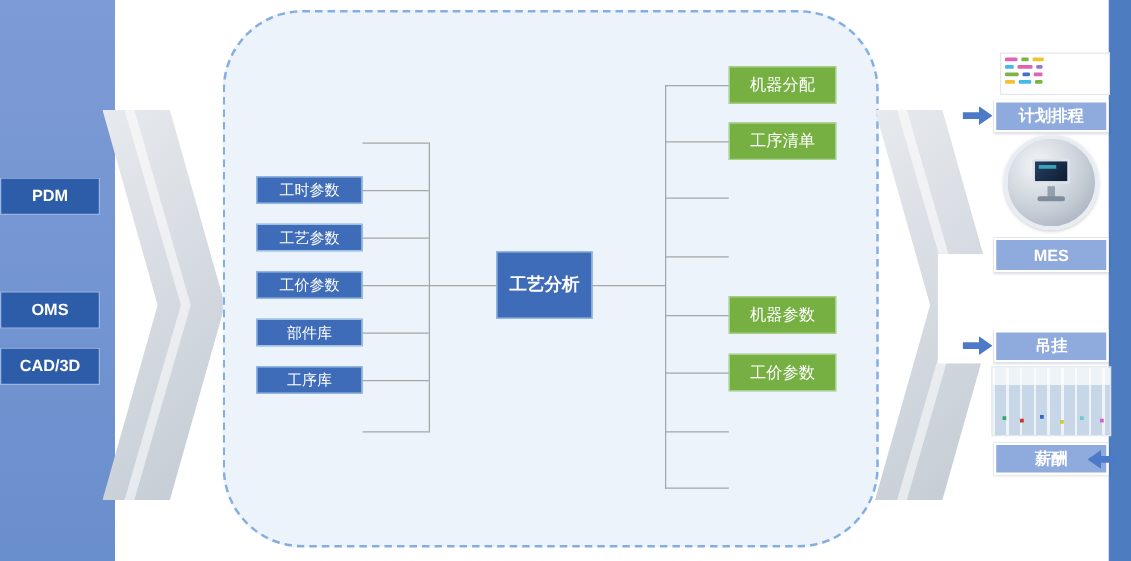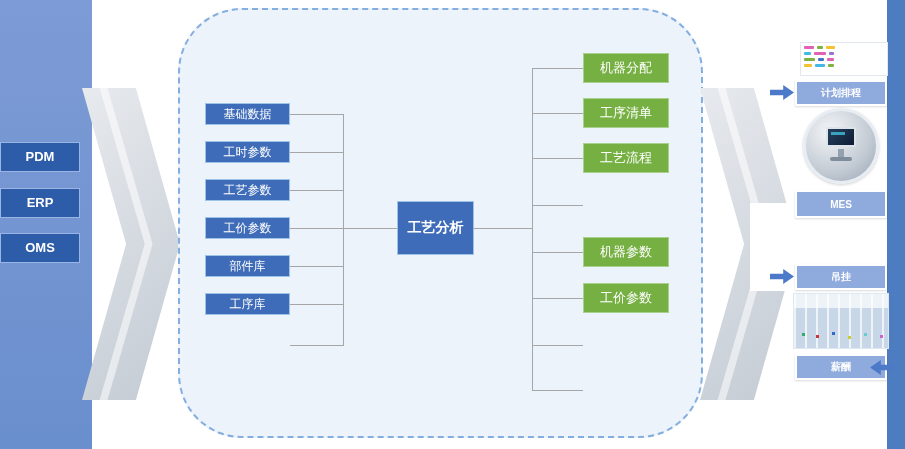--- a/index.html
+++ b/index.html
@@ -37,21 +37,21 @@
     display:flex;align-items:center;justify-content:center;z-index:2;}
   .out-box{position:absolute;left:583px;width:86px;height:30px;line-height:28px;
     background:#76b043;border:1px solid #a9d18e;color:#fff;font-size:13px;text-align:center;z-index:2;}
 
   
   .hl{position:absolute;height:1px;background:#a6a6a6;z-index:1;}
   .vl{position:absolute;width:1px;background:#a6a6a6;z-index:1;}
 
   
   .r-box{position:absolute;left:795px;width:92px;background:#8faadc;border:2px solid #ffffff;
-    color:#fff;font-size:10px;font-weight:bold;text-align:center;z-index:4;
+    color:#fff;font-size:13px;font-weight:bold;text-align:center;z-index:4;
     display:flex;align-items:center;justify-content:center;box-shadow:0 1px 2px rgba(0,0,0,.15);}
 
   .sm-arrow{position:absolute;width:24px;height:15px;background:#4c7ac8;z-index:5;}
   .sm-arrow.right{clip-path:polygon(0 32%,55% 32%,55% 0,100% 50%,55% 100%,55% 68%,0 68%);}
   .sm-arrow.left{clip-path:polygon(100% 32%,45% 32%,45% 0,0 50%,45% 100%,45% 68%,100% 68%);}
 
   
   .thumb{position:absolute;left:800px;top:42px;width:88px;height:34px;background:#fff;
     border:1px solid #e3e8ef;padding:3px;display:flex;flex-direction:column;gap:3px;z-index:4;}
   .thumb .tr{display:flex;gap:3px;}
@@ -76,30 +76,29 @@
   .workshop::after{content:"";position:absolute;width:3px;height:3px;background:#3a6;bottom:12px;left:8px;
     box-shadow:14px 2px 0 #c33,30px -1px 0 #36c,46px 3px 0 #cc3,62px 0 0 #6cc,78px 2px 0 #c6c;}
 </style>
 </head>
 <body>
 
 <div class="stage">
 
   <div class="left-bar">
     <div class="left-box" style="top:142px">PDM</div>
-    <div class="left-box" style="top:188px">ERP</div>
     <div class="left-box" style="top:233px">OMS</div>
+    <div class="left-box" style="top:278px">CAD/3D</div>
   </div>
 
   <div class="big-arrow" style="left:82px;top:88px;width:98px;height:312px"></div>
   <div class="arrow-chevron" style="left:82px;top:88px;width:98px;height:312px"></div>
 
   <div class="container"></div>
 
-  <div class="in-box" style="top:103px">基础数据</div>
   <div class="in-box" style="top:141px">工时参数</div>
   <div class="in-box" style="top:179px">工艺参数</div>
   <div class="in-box" style="top:217px">工价参数</div>
   <div class="in-box" style="top:255px">部件库</div>
   <div class="in-box" style="top:293px">工序库</div>
 
   <div class="hl" style="left:290px;top:114px;width:53px"></div>
   <div class="hl" style="left:290px;top:152px;width:53px"></div>
   <div class="hl" style="left:290px;top:190px;width:53px"></div>
   <div class="hl" style="left:290px;top:228px;width:53px"></div>
@@ -117,21 +116,20 @@
   <div class="hl" style="left:532px;top:113px;width:51px"></div>
   <div class="hl" style="left:532px;top:158px;width:51px"></div>
   <div class="hl" style="left:532px;top:205px;width:51px"></div>
   <div class="hl" style="left:532px;top:252px;width:51px"></div>
   <div class="hl" style="left:532px;top:298px;width:51px"></div>
   <div class="hl" style="left:532px;top:345px;width:51px"></div>
   <div class="hl" style="left:532px;top:390px;width:51px"></div>
 
   <div class="out-box" style="top:53px">机器分配</div>
   <div class="out-box" style="top:98px">工序清单</div>
-  <div class="out-box" style="top:143px">工艺流程</div>
   <div class="out-box" style="top:237px">机器参数</div>
   <div class="out-box" style="top:283px">工价参数</div>
 
   <div class="big-arrow" style="left:700px;top:88px;width:98px;height:312px"></div>
   <div class="arrow-chevron" style="left:700px;top:88px;width:98px;height:312px"></div>
   <div class="white-arrow"></div>
 
   <div class="thumb">
     <div class="tr">
         <i style="width:10px;background:#e161b4"></i>

